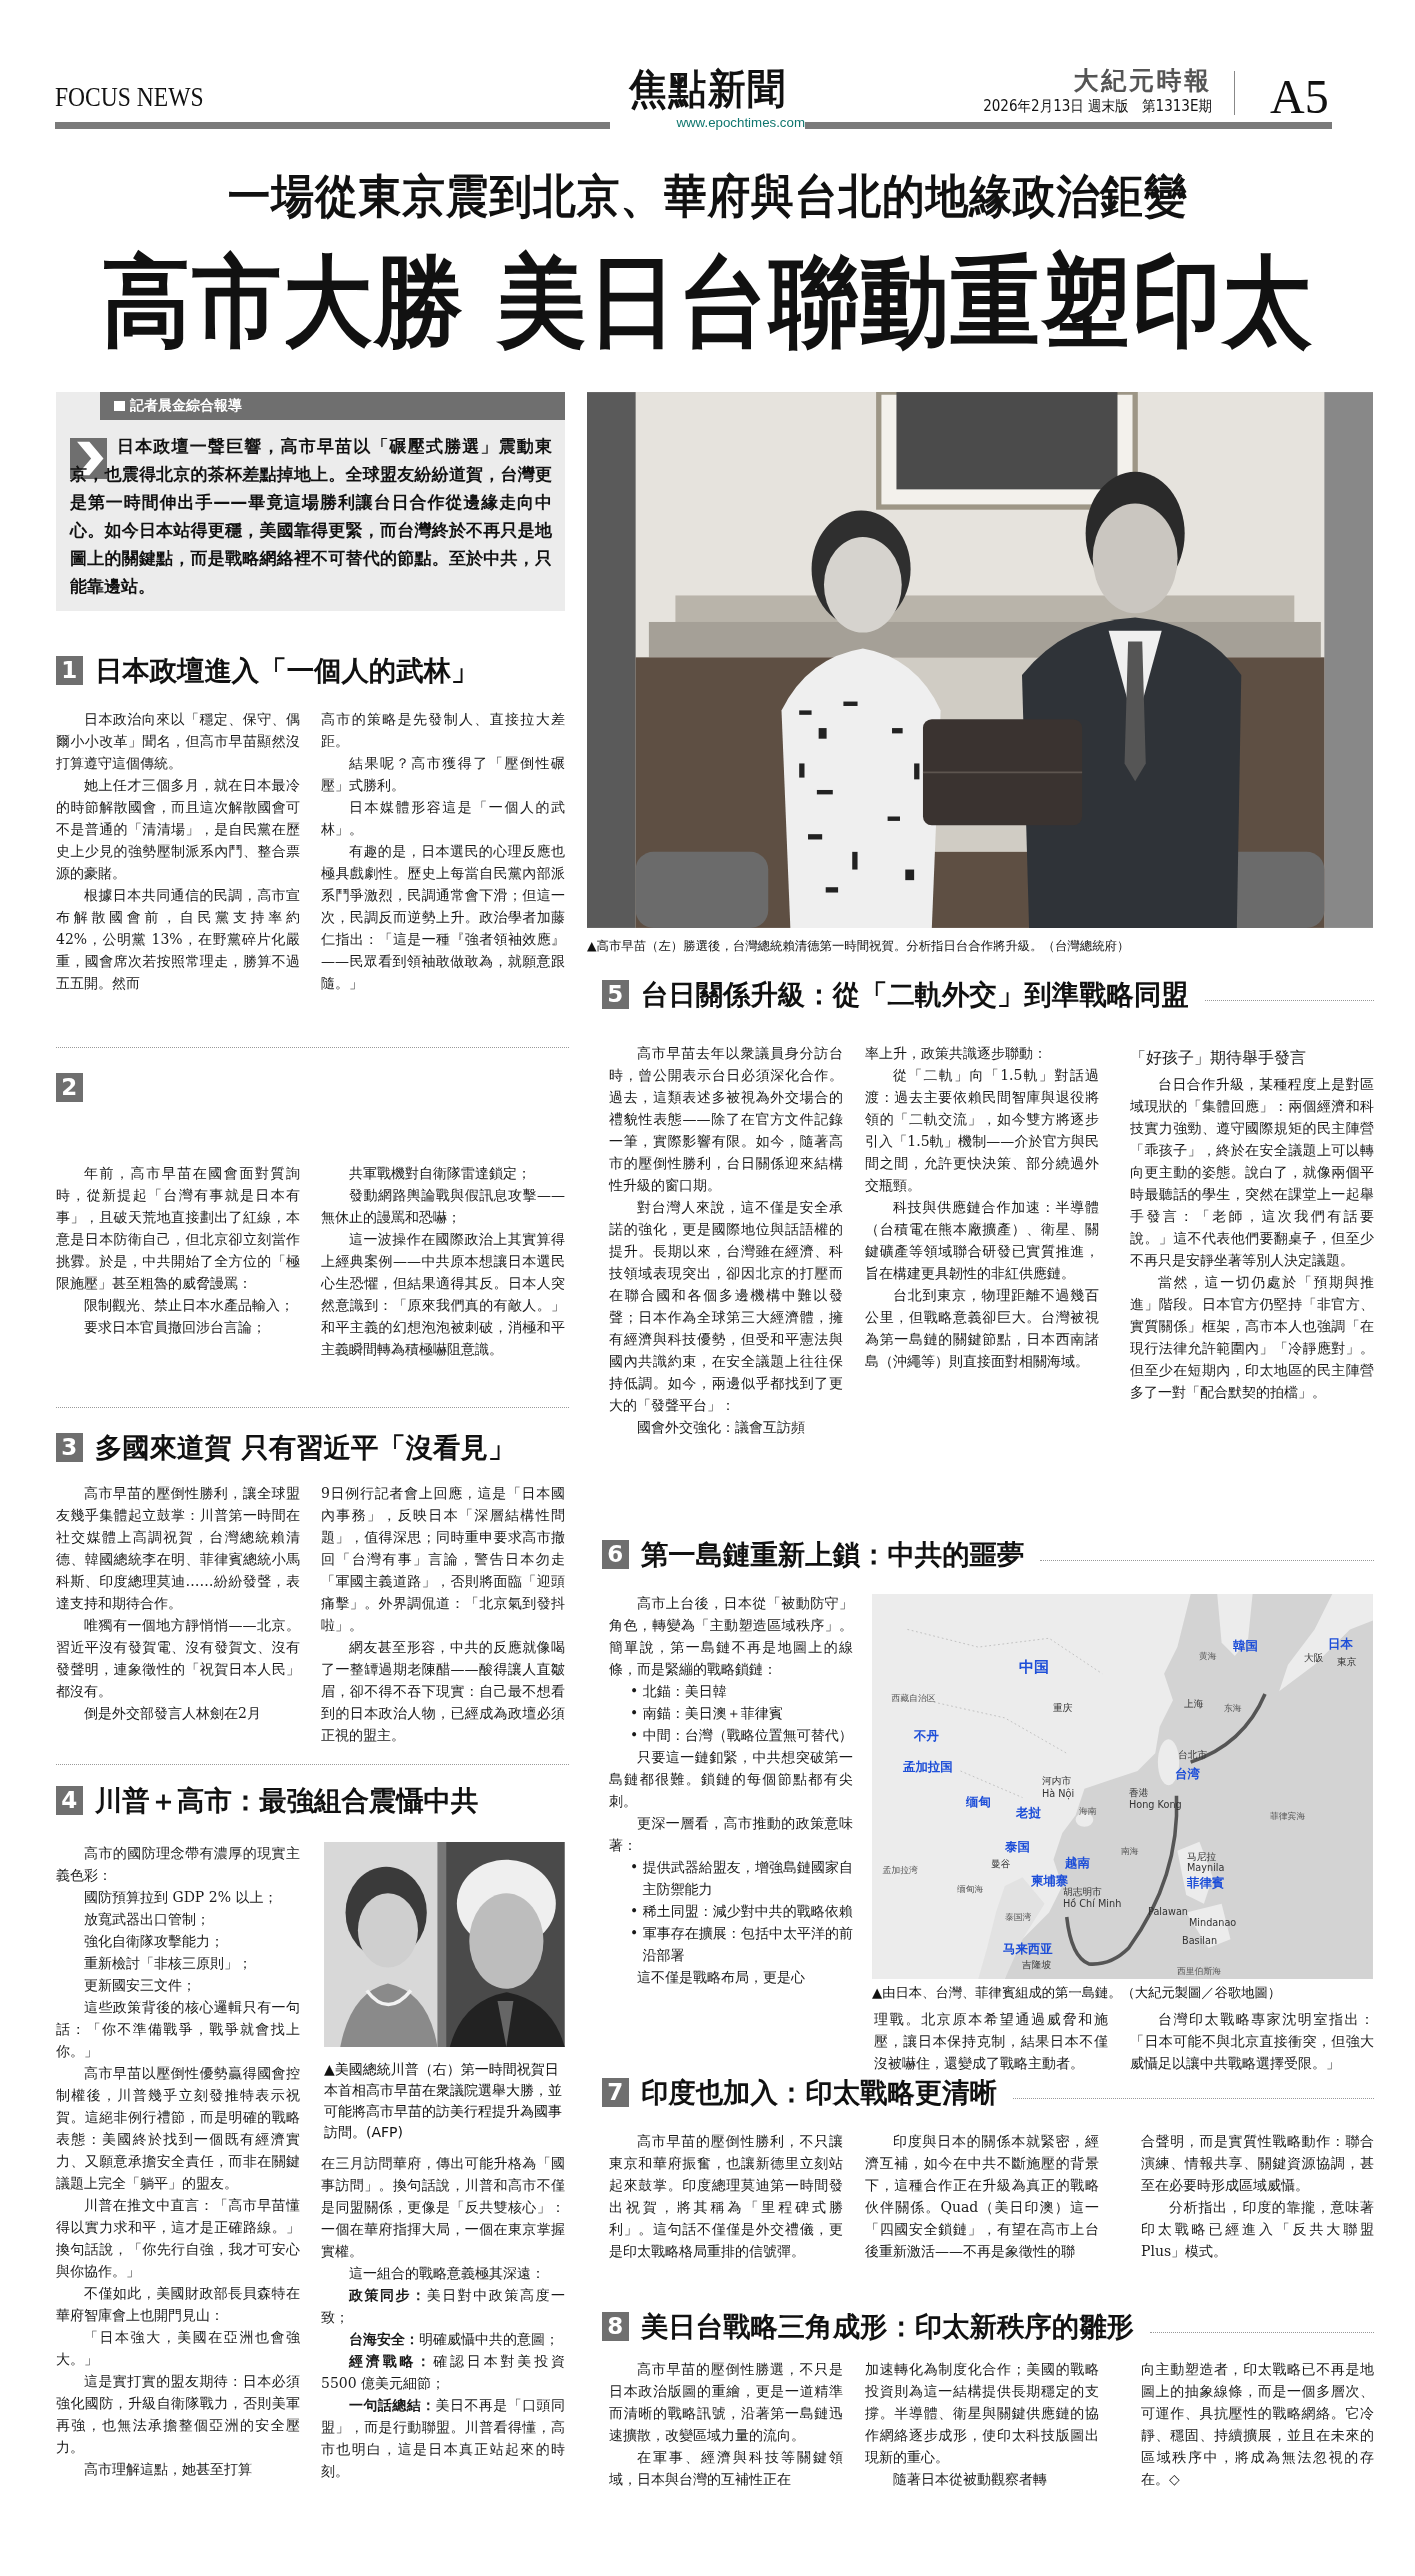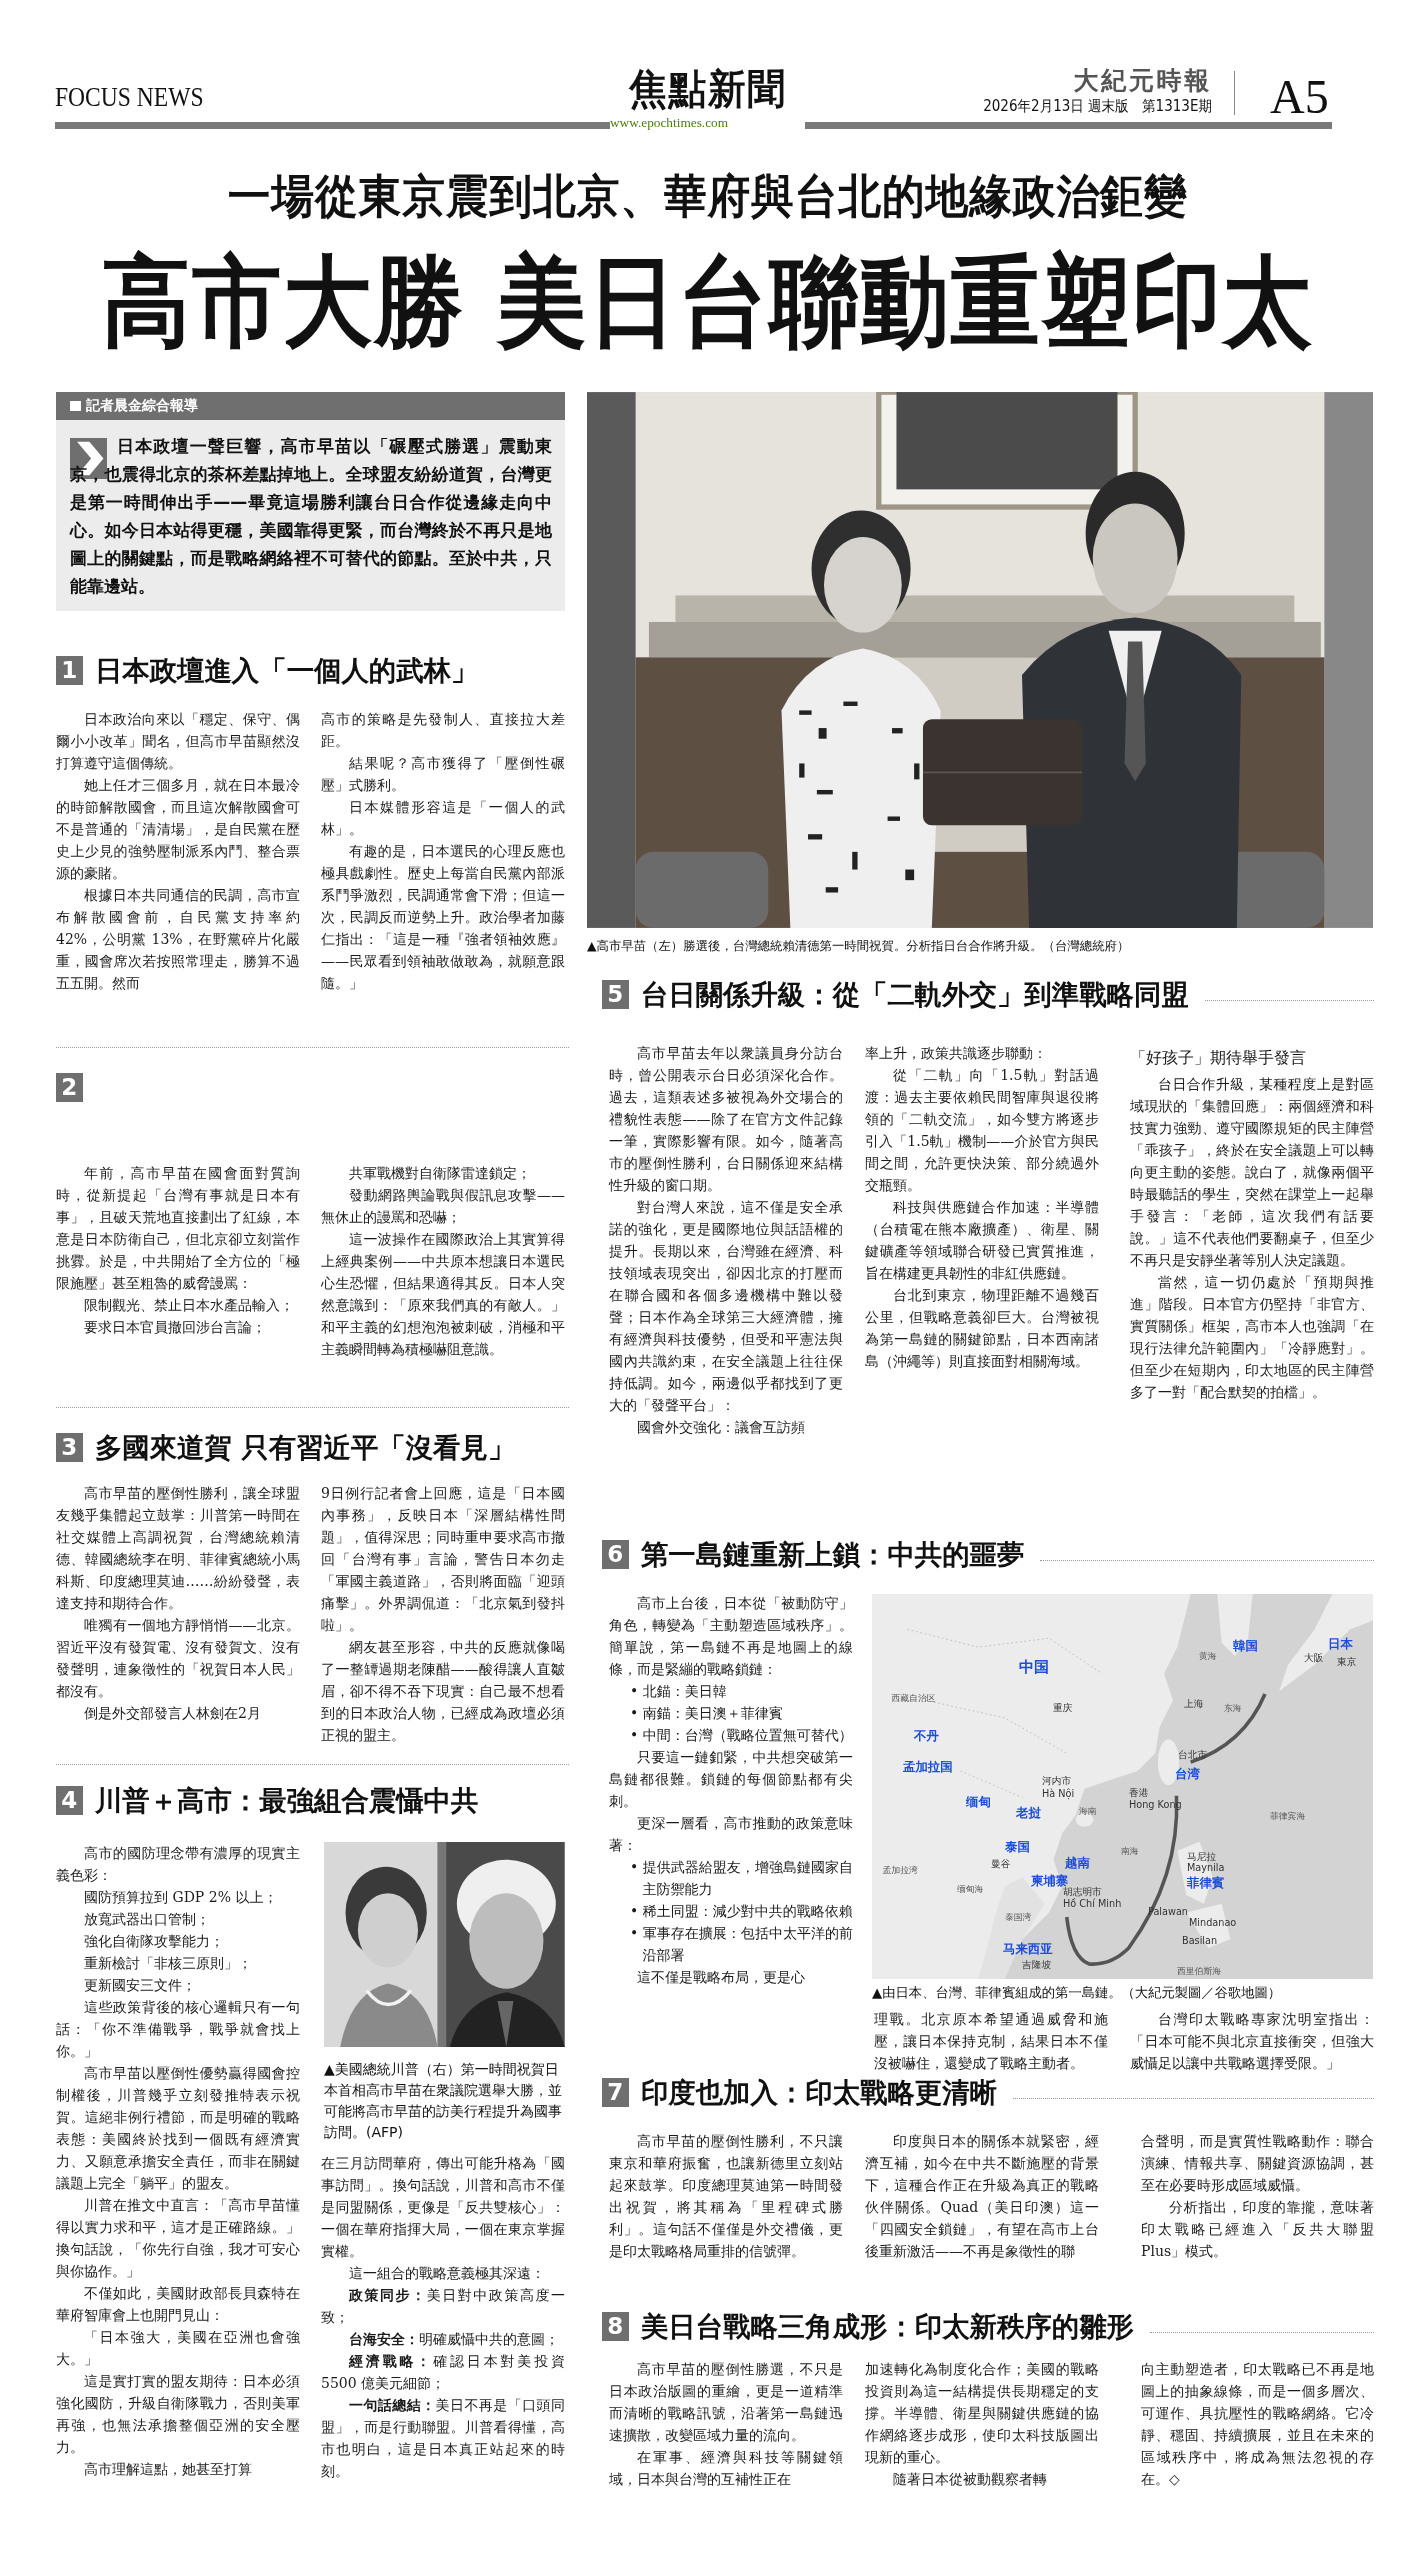--- a/index.html
+++ b/index.html
@@ -4,34 +4,34 @@
 <style>
   * { box-sizing: border-box; margin: 0; padding: 0; }
   html, body { width: 1415px; height: 2576px; background: #ffffff; overflow: hidden; }
   body { position: relative; font-family: "DejaVu Serif", "Liberation Serif", serif; color: #111; }
 
   .abs { position: absolute; }
 
   
   .mast-left { left: 55px; top: 82px; font-family: "Liberation Serif", serif; font-size: 27.4px; letter-spacing: 0px; transform: scaleX(0.86); transform-origin: left; }
   .mast-center { left: 602px; top: 62px; width: 212px; text-align: center; font-family: "DejaVu Serif", serif; font-size: 41px; font-weight: bold; letter-spacing: 1.8px; transform: scaleX(0.92); }
-  .mast-url { left: 610px; top: 115px; width: 195px; text-align: left; font-family: Liberation Serif, serif; font-size: 13.3px; color: #4d7c0f; background: #fff; z-index: 2; }
+  .mast-url { left: 610px; top: 115px; width: 195px; text-align: right; font-family: Liberation Sans, sans-serif; font-size: 13.3px; color: #0f766e; background: #fff; z-index: 2; }
   .mast-rule { left: 55px; top: 122px; width: 1277px; height: 7px; background: #7a7a7a; }
   .mast-paper { left: 955px; top: 64px; width: 257px; text-align: right; font-family: "DejaVu Serif", serif; font-size: 25px; font-weight: bold; color: #555; letter-spacing: 2.7px; }
   .mast-date { left: 920px; top: 97px; width: 292px; text-align: right; font-family: "DejaVu Sans", sans-serif; font-size: 15px; transform: scaleX(0.9); transform-origin: right; }
   .mast-sep { left: 1234px; top: 71px; width: 0.9px; height: 44px; background: #888; }
   .mast-page { left: 1270px; top: 69px; font-family: "Liberation Serif", serif; font-size: 48px; }
 
   
   .kicker { left: 0; top: 166px; width: 1415px; text-align: center; font-family: "DejaVu Sans", sans-serif; font-weight: bold; font-size: 46px; letter-spacing: 0.9px; transform: scaleX(0.93); }
   .headline { left: 0; top: 237px; width: 1415px; text-align: center; font-family: "DejaVu Serif", serif; font-weight: bold; font-size: 99px; letter-spacing: 1.8px; transform: scaleX(0.9); }
 
   
   .lead-box { left: 56px; top: 392px; width: 509px; height: 219px; background: #ececec; }
-  .lead-byline { height: 28px; background: #6f6f6f; color: #fff; font-family: "DejaVu Sans", sans-serif; font-weight: bold; font-size: 14px; padding: 5.3px 14px; }
+  .lead-byline { height: 28px; background: #6f6f6f; color: #fff; font-family: "DejaVu Sans", sans-serif; font-weight: bold; font-size: 14px; padding: 5.3px 14px; margin-left: 44px; }
   .lead-byline .sq { display: inline-block; width: 10.6px; height: 10.6px; background: #fff; margin-right: 5.3px; vertical-align: -0.9px; }
   .lead-arrow { position: absolute; left: 14px; top: 46px; width: 37px; height: 41px; background: #6f6f6f; }
   .lead-arrow svg { display: block; }
   .lead-text { position: absolute; left: 14px; top: 40px; width: 482px; font-family: "DejaVu Sans", sans-serif; font-weight: bold; font-size: 17px; line-height: 28px; text-indent: 47px; text-align: justify; }
 
   
   .sec-head { font-family: "DejaVu Sans", sans-serif; font-weight: bold; font-size: 27.4px; line-height: 35px; display: flex; align-items: flex-start; }
   .sec-num { display: inline-block; width: 26.5px; height: 29px; background: #6f6f6f; color: #fff; font-size: 23px; text-align: center; line-height: 29px; margin-right: 12.4px; margin-top: 2.7px; flex: none; }
   .sec-lines { display: block; }
   .sec-dots { flex: 1; border-bottom: 1.8px dotted #999; margin: 0 0 10.6px 16px; height: 0.9px; align-self: flex-end; }

